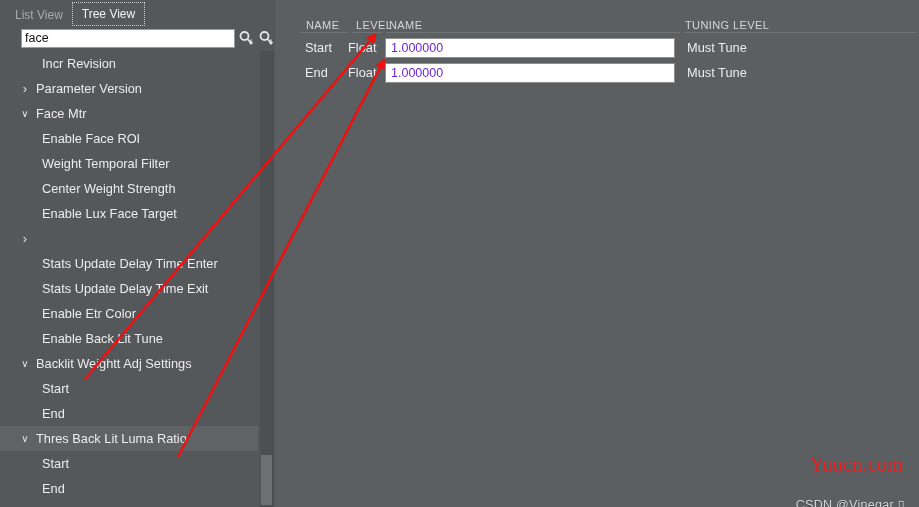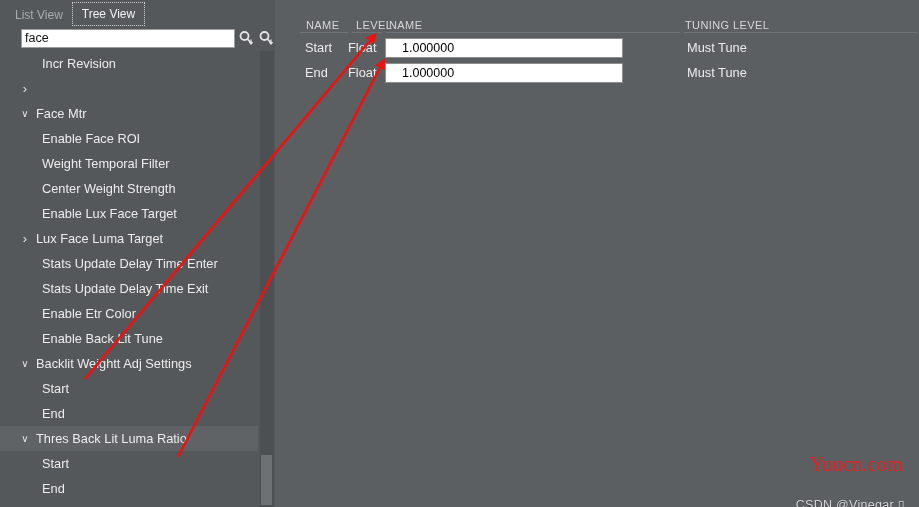--- a/index.html
+++ b/index.html
@@ -186,28 +186,28 @@
     position: absolute;
     top: 0;
     height: 25px;
     line-height: 25px;
     white-space: nowrap;
   }
   .value-field {
     position: absolute;
     left: 87px;
     top: 3px;
-    width: 238px;
+    width: 290px;
     height: 20px;
     background: #ffffff;
-    color: #000000;
+    color: #6d28d9;
     border: 1px solid #8d8d8d;
     font-size: 12.5px;
     font-family: "Liberation Sans", sans-serif;
-    padding: 0 16px;
+    padding: 0 5px;
     box-sizing: border-box;
     outline: none;
   }
 
   
   #wm-red {
     position: absolute;
     right: 16px;
     top: 437px;
     font-family: "Liberation Serif", serif;
@@ -259,27 +259,27 @@
       <svg width="17" height="16" viewBox="0 0 17 16" aria-hidden="true">
         <circle cx="6.5" cy="6" r="4" fill="none" stroke="#e3e3e3" stroke-width="1.8"></circle>
         <line x1="9.4" y1="9" x2="12.6" y2="12.4" stroke="#e3e3e3" stroke-width="1.8"></line>
         <path d="M13 9.5 L13 13.6 M11.4 12.1 L13 13.9 L14.6 12.1" fill="none" stroke="#e3e3e3" stroke-width="1.3"></path>
       </svg>
     </span>
   </div>
 
   <div id="tree">
       <div class="tree-row d2"><span class="tlabel">Incr Revision</span></div>
-      <div class="tree-row d1"><span class="caret" style="font-size: 13px;">›</span></div>
+      <div class="tree-row d1"><span class="caret" style="font-size: 13px;">›</span><span class="tlabel">Parameter Version</span></div>
       <div class="tree-row d1"><span class="caret">∨</span><span class="tlabel">Face Mtr</span></div>
       <div class="tree-row d2"><span class="tlabel">Enable Face ROI</span></div>
       <div class="tree-row d2"><span class="tlabel">Weight Temporal Filter</span></div>
       <div class="tree-row d2"><span class="tlabel">Center Weight Strength</span></div>
       <div class="tree-row d2"><span class="tlabel">Enable Lux Face Target</span></div>
-      <div class="tree-row d1"><span class="caret" style="font-size: 13px;">›</span><span class="tlabel">Lux Face Luma Target</span></div>
+      <div class="tree-row d1"><span class="caret" style="font-size: 13px;">›</span></div>
       <div class="tree-row d2"><span class="tlabel">Stats Update Delay Time Enter</span></div>
       <div class="tree-row d2"><span class="tlabel">Stats Update Delay Time Exit</span></div>
       <div class="tree-row d2"><span class="tlabel">Enable Etr Color</span></div>
       <div class="tree-row d2"><span class="tlabel">Enable Back Lit Tune</span></div>
       <div class="tree-row d1"><span class="caret">∨</span><span class="tlabel">Backlit Weightt Adj Settings</span></div>
       <div class="tree-row d2"><span class="tlabel">Start</span></div>
       <div class="tree-row d2"><span class="tlabel">End</span></div>
       <div class="tree-row d1 selected"><span class="caret">∨</span><span class="tlabel">Thres Back Lit Luma Ratio</span></div>
       <div class="tree-row d2"><span class="tlabel">Start</span></div>
       <div class="tree-row d2"><span class="tlabel">End</span></div>

